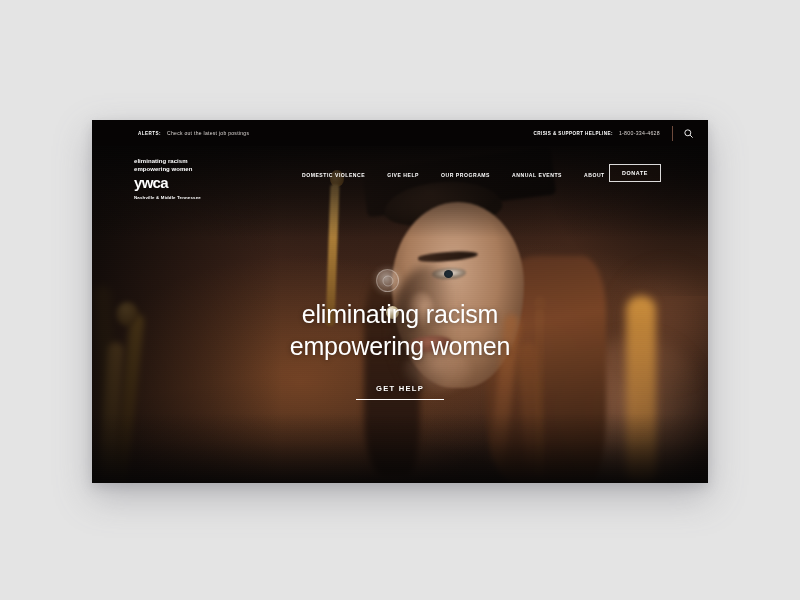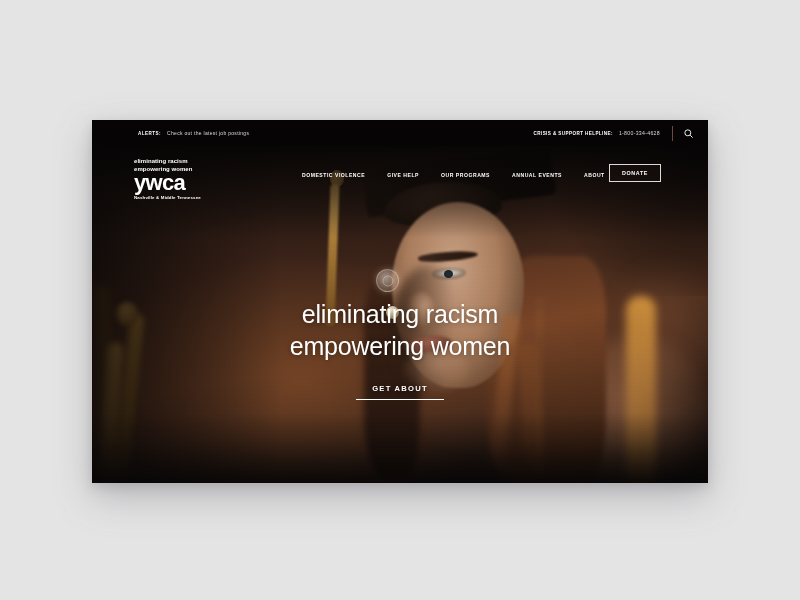--- a/index.html
+++ b/index.html
@@ -371,21 +371,21 @@
     user-select: none;
   }
   .logo-tagline {
     font-size: 6.0px;
     font-weight: bold;
     line-height: 7.6px;
     letter-spacing: 0.05px;
     color: #ffffff;
   }
   .logo-mark {
-    font-size: 22px;
+    font-size: 15px;
     font-weight: bold;
     line-height: 20px;
     letter-spacing: -0.7px;
     margin-top: 0px;
     color: #ffffff;
   }
   .logo-sub {
     font-size: 4.4px;
     font-weight: bold;
     letter-spacing: 0.16px;
@@ -547,21 +547,21 @@
       <div class="ph bottom-dark"></div>
       <div class="ph grain"></div>
     </div>
 
     <div id="media-circle"></div>
 
     <div id="hero-copy">
       <div class="hero-line">eliminating racism</div>
       <div class="hero-line">empowering women</div>
       <div id="get-help-button">
-        <div id="get-help-label">GET ABOUT</div>
+        <div id="get-help-label">GET HELP</div>
         <div id="get-help-underline"></div>
       </div>
     </div>
   </div>
 
   <div id="site-nav">
     <div id="logo">
       <div class="logo-tagline">eliminating racism</div>
       <div class="logo-tagline">empowering women</div>
       <div class="logo-mark">ywca</div>

